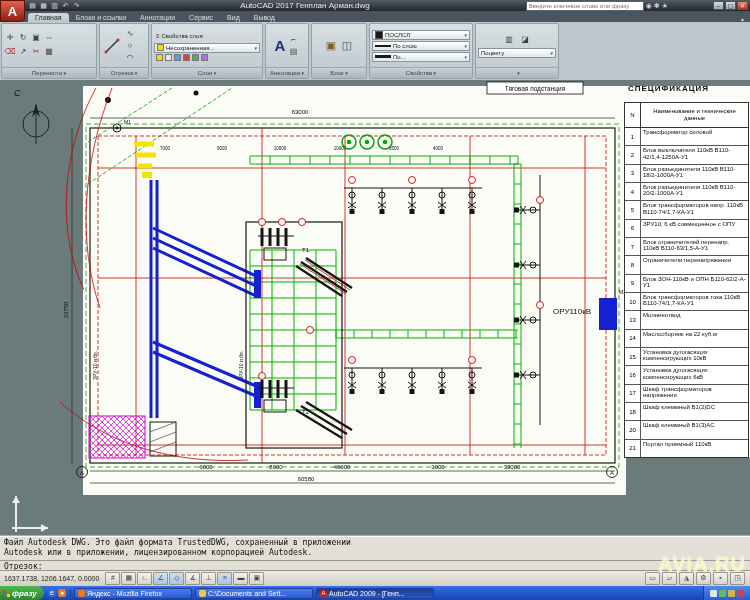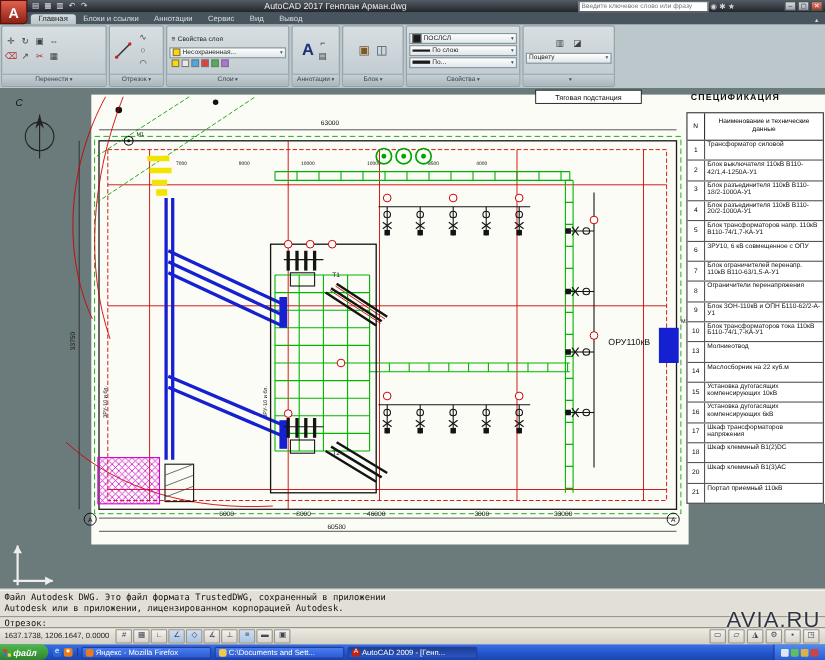--- a/index.html
+++ b/index.html
@@ -95,22 +95,22 @@
   .qli{width:8px;height:8px;border-radius:2px;font-size:7px;line-height:8px;text-align:center;color:#fff;}
   .task{height:11px;width:118px;margin-left:3px;border-radius:2px;background:linear-gradient(#4a7df2,#2b5ad0);
         border:1px solid #1e3f9c;display:flex;align-items:center;gap:2px;padding:0 3px;box-sizing:border-box;
         font-size:7px;color:#fff;white-space:nowrap;overflow:hidden;flex:none;}
   .task.active{background:linear-gradient(#1d3e92,#2a55c4);}
   .ticon{width:7px;height:7px;border-radius:2px;flex:none;font-size:6px;line-height:7px;text-align:center;color:#fff;}
   .tray{margin-left:auto;height:14px;background:linear-gradient(#4f8cf0,#2a5cd4);border-left:1px solid #1b3d91;
         display:flex;align-items:center;gap:2px;padding:0 6px;flex:none;}
   .tri{width:7px;height:7px;border-radius:1px;}
   
-  .watermark{position:absolute;right:4px;top:553px;z-index:40;font-size:20px;font-weight:normal;
-             color:#0f172a;opacity:.85;text-shadow:0 0 2px #fff;pointer-events:none;letter-spacing:1px;}
+  .watermark{position:absolute;right:4px;top:553px;z-index:40;font-size:20px;font-weight:bold;
+             color:#fef9c3;opacity:.85;text-shadow:0 0 2px #fff;pointer-events:none;letter-spacing:1px;}
 </style>
 </head>
 <body>
 
 <div id="app">
 
   <div class="titlebar"></div>
   <div class="menu-a">A</div>
   <div class="qat">
     <span class="qicon">▤</span>
@@ -560,21 +560,21 @@
   <div class="watermark">AVIA.RU</div>
 
   <div class="taskbar">
     <div class="start">
       <span class="flag">
         <i style="background:#e33"></i>
           <i style="background:#4a4"></i>
           <i style="background:#37c"></i>
           <i style="background:#fc3"></i>
       </span>
-      <span>файл</span>
+      <span>фразу</span>
     </div>
     <div class="ql">
       <span class="qli" style="background:#2a6ad8">e</span>
       <span class="qli" style="background:#e87b1e">●</span>
     </div>
     <div class="task">
       <span class="ticon" style="background:#e87b1e"></span>
       <span>Яндекс - Mozilla Firefox</span>
     </div>
     <div class="task">

